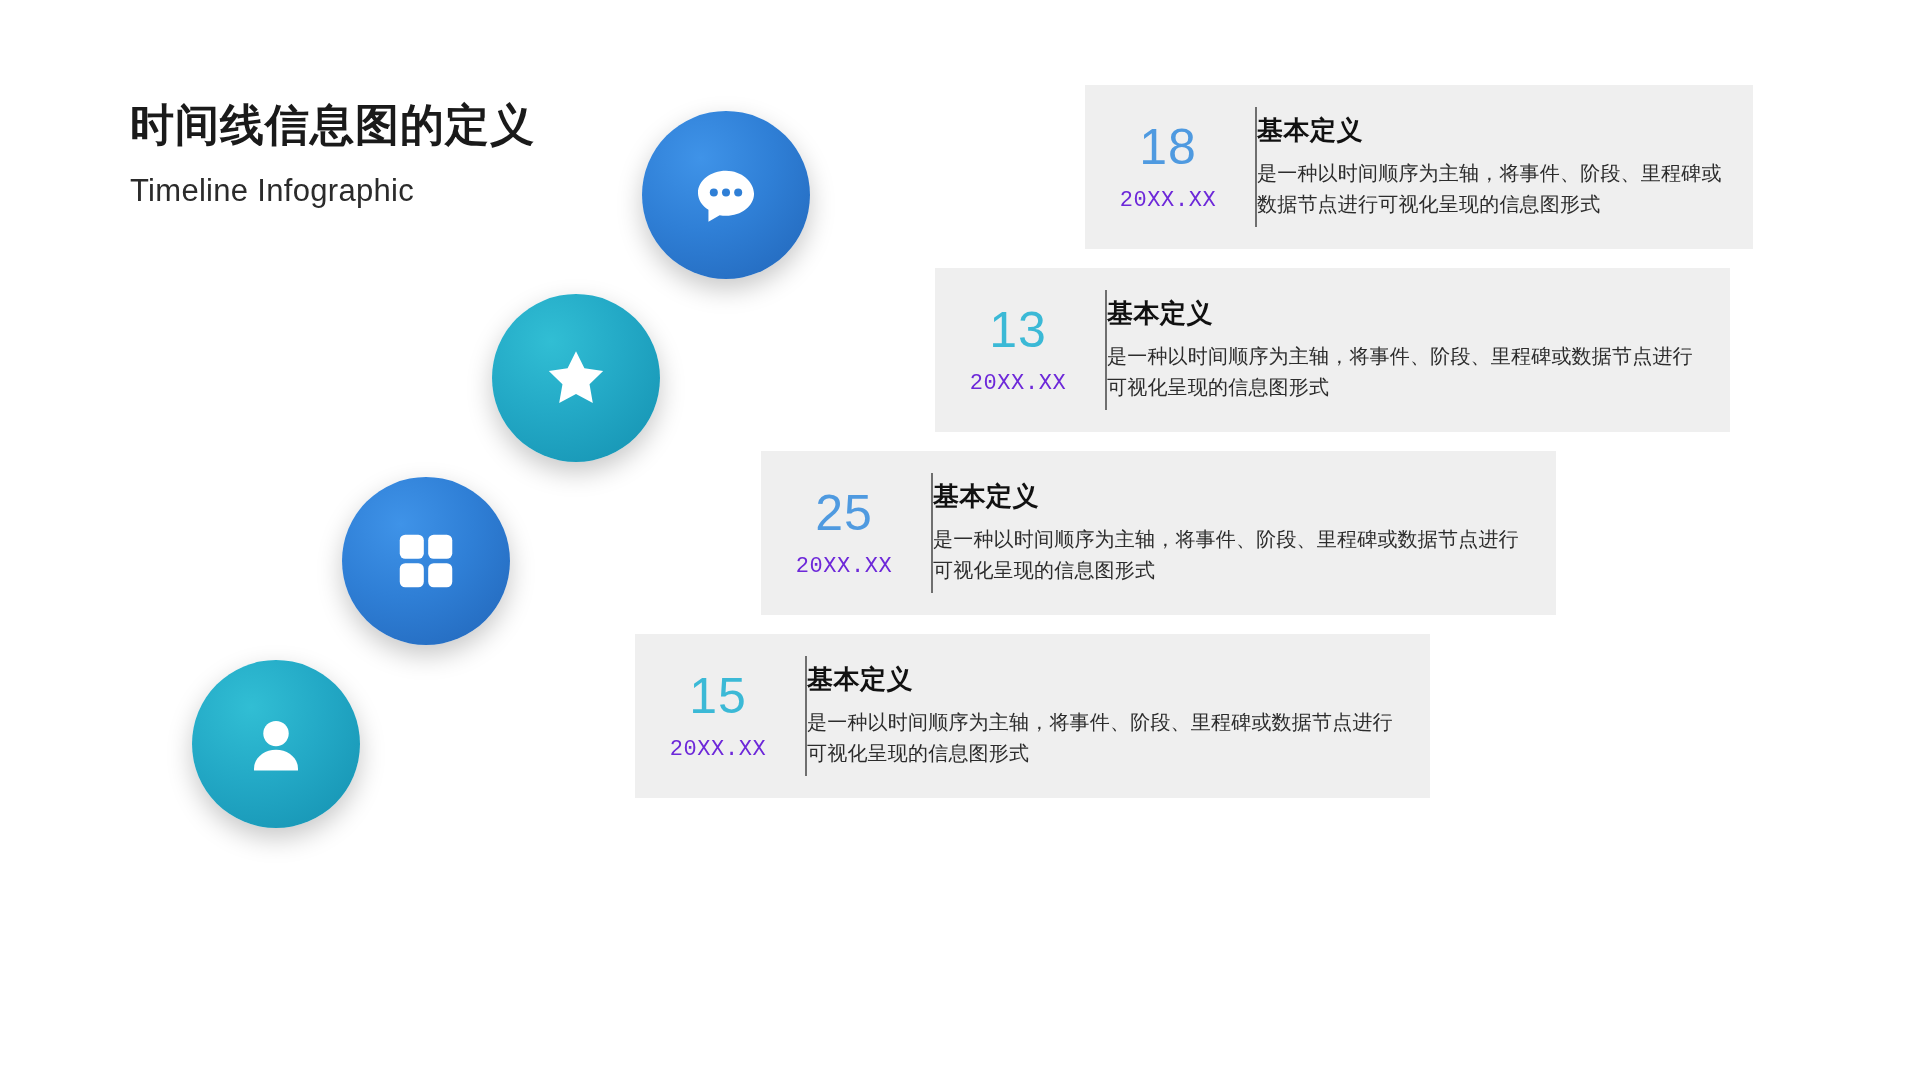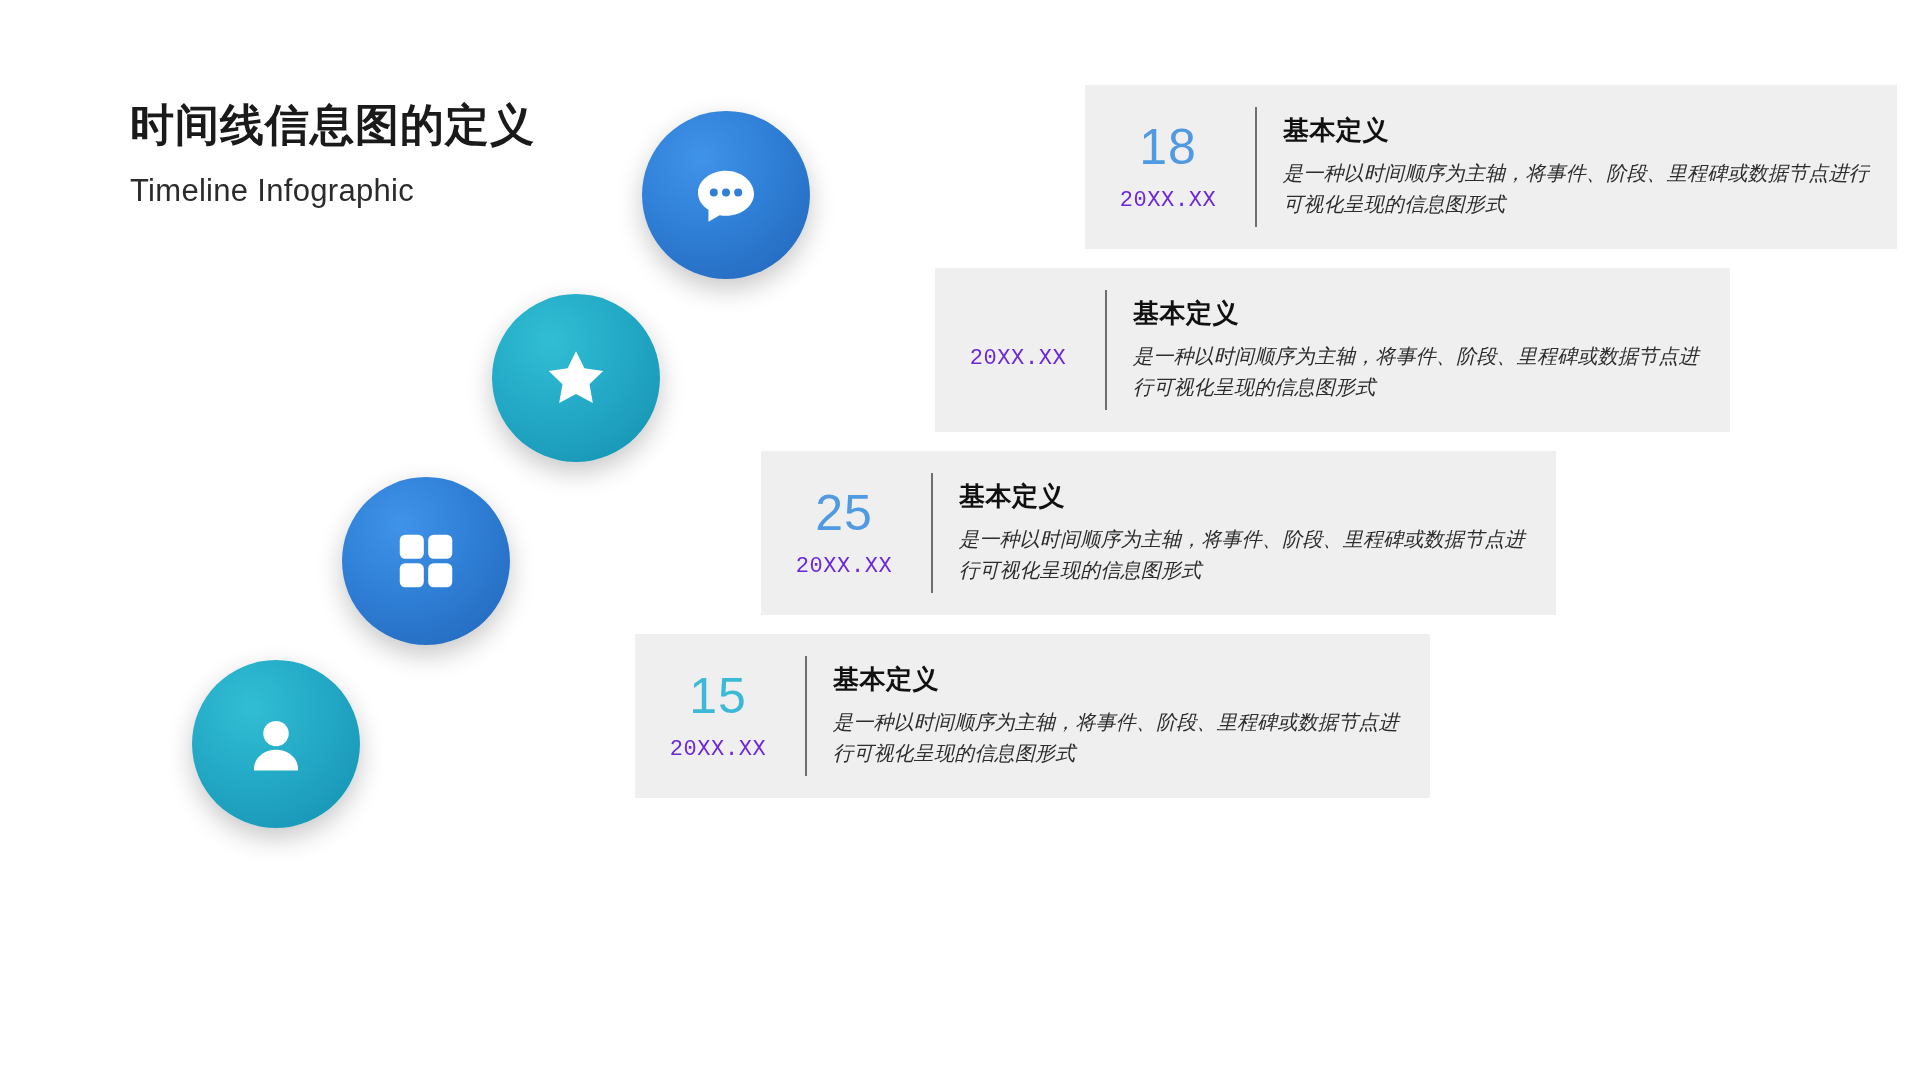--- a/index.html
+++ b/index.html
@@ -91,45 +91,43 @@
     font-family: Liberation Mono, monospace;
   }
   .divider {
     width: 2px;
     align-self: stretch;
     margin: 22px 0;
     background: #6f6f6f;
     flex: 0 0 2px;
   }
   .card-right {
-    padding-left: 26px;
     padding-right: 18px;
     flex: 1 1 auto;
   }
   .card-heading {
     font-size: 26px;
     font-weight: bold;
     color: #111111;
     line-height: 1.2;
     letter-spacing: 0.5px;
   }
   .card-body {
     font-size: 20px;
     color: #2c2c2c;
     line-height: 1.52;
     padding-top: 12px;
     letter-spacing: 0.2px;
-    font-style: italic;
   }
 
   
   #row1 { top: 85px; }
   #badge1 { left: 642px; top: 26px;
     background: radial-gradient(circle at 35% 28%, #3f93e8 0%, #2f7fd6 45%, #2165b8 100%); }
-  #card1 { left: 1085px; top: 0px; width: 812px; height: 164px; }
+  #card1 { left: 1085px; top: 0px; width: 668px; height: 164px; }
   #card1 .card-num { color: #4f9ae0; }
 
   
   #row2 { top: 268px; }
   #badge2 { left: 492px; top: 26px;
     background: radial-gradient(circle at 35% 28%, #31bed4 0%, #23a9c6 45%, #1490b0 100%); }
   #card2 { left: 935px; top: 0px; width: 795px; height: 164px; }
   #card2 .card-num { color: #3bb9d6; }
 
   
@@ -181,20 +179,21 @@
 <div class="row" id="row2">
   <div class="badge" id="badge2">
     <span>
       <svg width="78" height="78" viewBox="0 0 64 64">
         <path fill="#ffffff" d="M32 10l6.9 14 15.4 2.2-11.2 10.9 2.7 15.4L32 45.2 18.2 52.5l2.7-15.4L9.7 26.2 25.1 24z"></path>
       </svg>
     </span>
   </div>
   <div class="card" id="card2">
     <div class="card-left">
+      <div class="card-num">13</div>
       <div class="card-date">20XX.XX</div>
     </div>
     <div class="divider"></div>
     <div class="card-right">
       <div class="card-heading">基本定义</div>
       <div class="card-body">是一种以时间顺序为主轴，将事件、阶段、里程碑或数据节点进行可视化呈现的信息图形式</div>
     </div>
   </div>
 </div>
 

